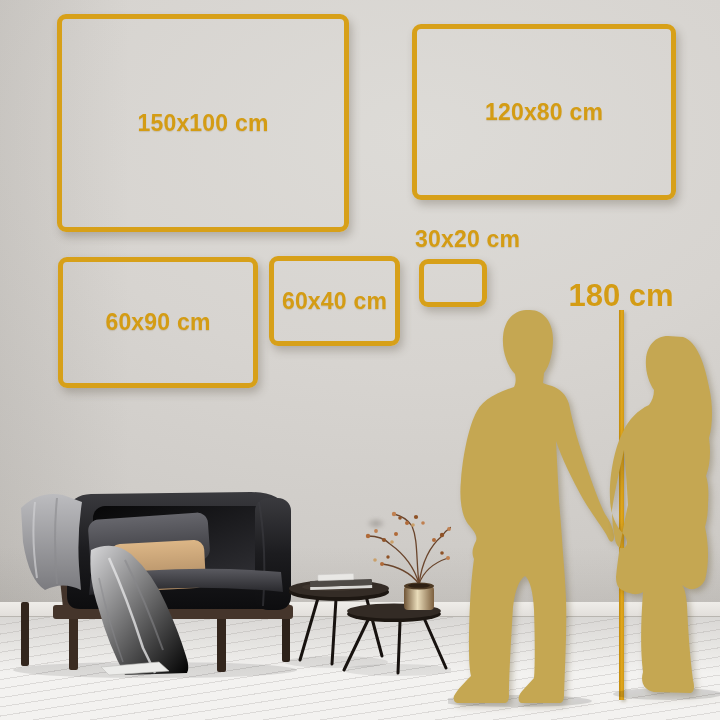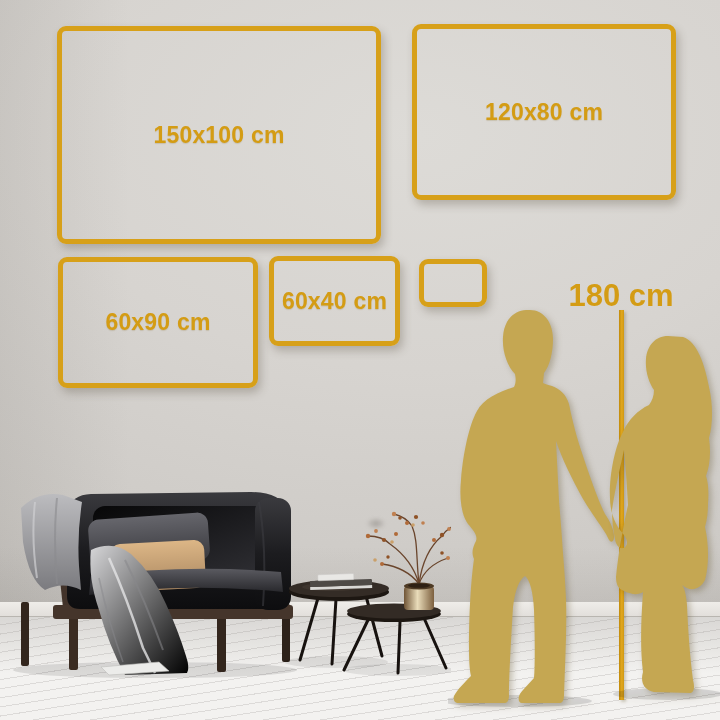--- a/index.html
+++ b/index.html
@@ -37,21 +37,21 @@
   .frame{
     position:absolute;box-sizing:border-box;
     border:5px solid #d7a019;border-radius:9px;
     box-shadow:3px 5px 8px rgba(96,88,70,.32);
     display:flex;align-items:center;justify-content:center;
   }
   .frame-label{
     color:#d49c14;font-weight:700;font-size:23px;letter-spacing:.2px;white-space:nowrap;
     text-shadow:0 1px 1px rgba(120,90,10,.18);
   }
-  .f-150x100{left:57px;top:26px;width:324px;height:218px;}
+  .f-150x100{left:57px;top:14px;width:292px;height:218px;}
   .f-120x80 {left:399px;top:24px;width:264px;height:176px;margin-left:13px;}
   .f-60x90  {left:58px;top:257px;width:200px;height:131px;}
   .f-60x40  {left:269px;top:256px;width:131px;height:90px;}
   .f-30x20  {left:419px;top:259px;width:68px;height:48px;}
   .label-30x20{position:absolute;left:415px;top:226px;width:130px;text-align:left;}
   
   .ruler-label{position:absolute;left:546px;top:278px;width:150px;text-align:center;
     color:#d49c14;font-weight:700;font-size:31px;white-space:nowrap;}
   .ruler-line{position:absolute;left:619px;top:310px;width:5px;height:390px;
     background:linear-gradient(90deg,#c08a0b,#e2a81f 55%,#cf9712);
@@ -79,20 +79,21 @@
   <div class="frame f-120x80">
     <span class="frame-label">120x80 cm</span>
   </div>
   <div class="frame f-60x90">
     <span class="frame-label">60x90 cm</span>
   </div>
   <div class="frame f-60x40">
     <span class="frame-label">60x40 cm</span>
   </div>
   <div class="frame f-30x20"></div>
+  <div class="frame-label label-30x20">30x20 cm</div>
 
   <div class="ruler-label">180 cm</div>
   <div class="ruler-line"></div>
 
   <svg class="sofa-svg" width="300" height="200" viewBox="0 0 300 200">
     <defs>
       <linearGradient id="shellG" x1="0" y1="0" x2="0" y2="1">
         <stop offset="0" stop-color="#3a3a3e"></stop>
           <stop offset=".5" stop-color="#1c1c1f"></stop>
           <stop offset="1" stop-color="#0d0d0f"></stop>

